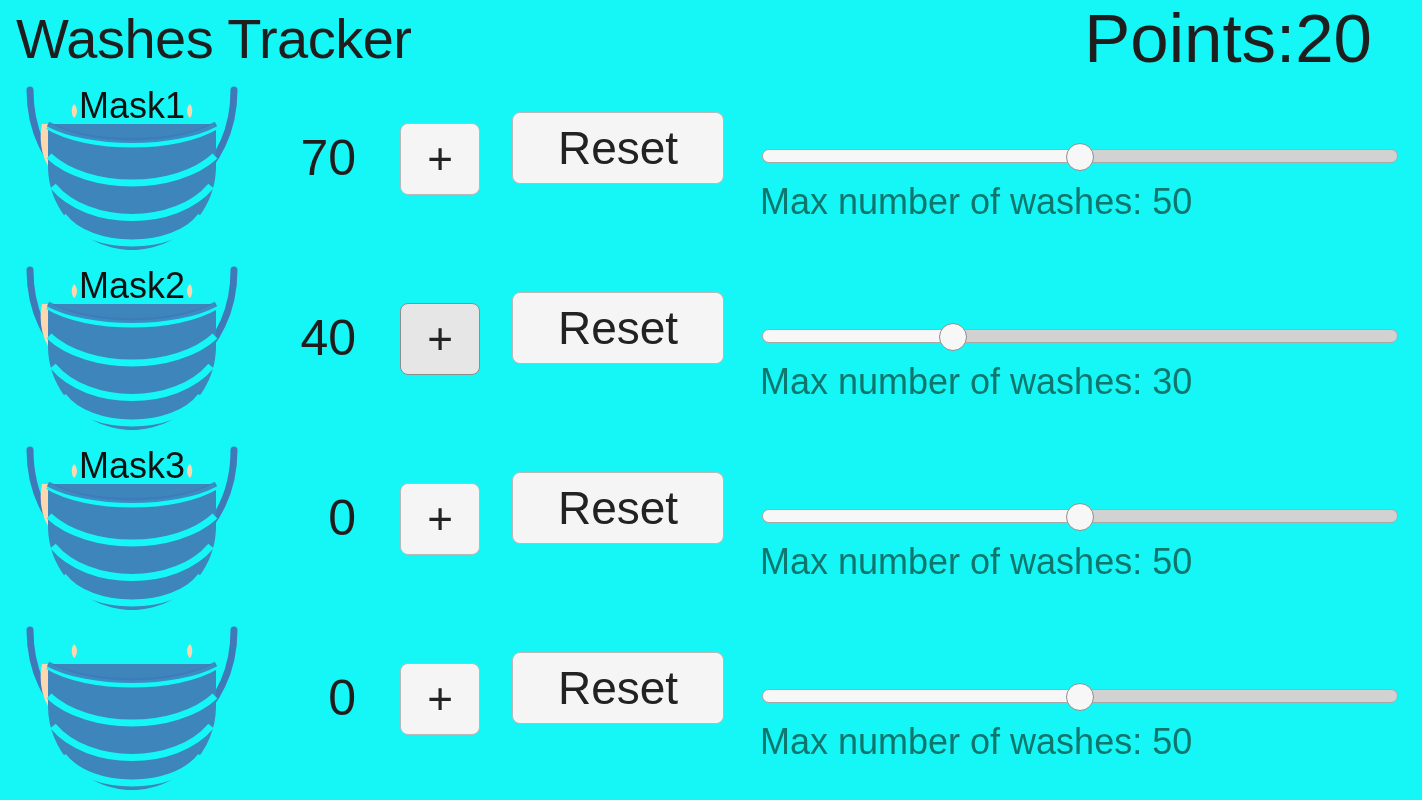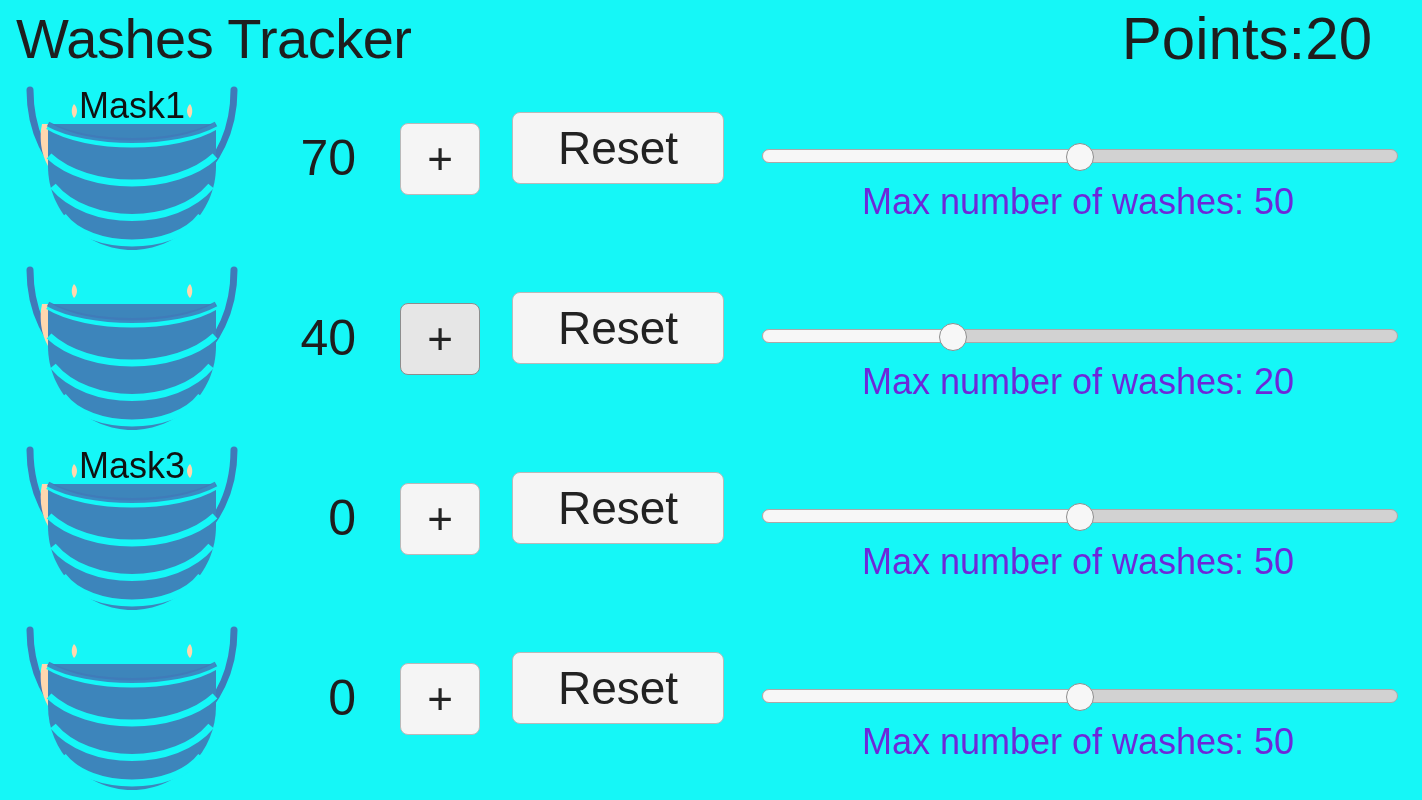--- a/index.html
+++ b/index.html
@@ -37,21 +37,21 @@
     line-height: 62px;
     font-weight: 400;
     letter-spacing: -0.5px;
     color: #1e1e1e;
     white-space: nowrap;
   }
   .points {
     position: absolute;
     right: 50px;
     top: 8px;
-    font-size: 60px;
+    font-size: 69px;
     line-height: 62px;
     font-weight: 400;
     color: #1e1e1e;
     white-space: nowrap;
   }
 
   
   .row {
     position: absolute;
     left: 0;
@@ -184,24 +184,23 @@
     background: #f7f7f7;
     border: 1px solid #8e8e8e;
     border-radius: 50%;
     box-sizing: border-box;
   }
   .slider-label {
     position: absolute;
     left: 0;
     top: 102px;
     width: 636px;
-    text-align: center;
     font-size: 36px;
     line-height: 44px;
-    color: #6d28d9;
+    color: #0f766e;
     white-space: nowrap;
   }
 </style>
 </head>
 <body>
 
 <div id="app">
 
   <div class="header">
     <div class="app-title">Washes Tracker</div>
@@ -262,31 +261,32 @@
     <path d="M40 44 L 208 44 L 208 86 C 208 134, 168 170, 124 170 C 80 170, 40 134, 40 86 Z" fill="#3d85bb"></path>
 
     <path d="M40 46 C 80 70, 168 70, 208 46" fill="none" stroke="#15f7f7" stroke-width="7"></path>
     <path d="M41 76 C 80 112, 168 112, 207 76" fill="none" stroke="#15f7f7" stroke-width="7"></path>
     <path d="M45 106 C 80 148, 168 148, 203 106" fill="none" stroke="#15f7f7" stroke-width="7"></path>
     <path d="M55 136 C 82 172, 166 172, 193 136" fill="none" stroke="#15f7f7" stroke-width="7"></path>
 
     <path d="M40 44 C 80 66, 168 66, 208 44" fill="none" stroke="#4179b8" stroke-width="5" opacity="0.85"></path>
   </g>
 </svg></span>
+      <div class="mask-label">Mask2</div>
     </div>
     <div class="count">40</div>
     <button class="btn btn-plus is-active">+</button>
     <button class="btn btn-reset">Reset</button>
     <div class="slider-wrap">
       <div class="slider">
         <div class="track"></div>
         <div class="track-fill" style="width: 190.8px;"></div>
         <div class="thumb" style="left: 190.8px;"></div>
       </div>
-      <div class="slider-label">Max number of washes: 20</div>
+      <div class="slider-label">Max number of washes: 30</div>
     </div>
   </div>
 
   <div class="row row-2">
     <div class="mask-cell">
       <span class="mask-svg">
 <svg viewBox="0 0 248 178" width="248" height="178" xmlns="http://www.w3.org/2000/svg">
   <g>
 
     <path d="M22 10 C 22 96, 96 132, 124 132 C 152 132, 226 96, 226 10" fill="none" stroke="#4179b8" stroke-width="7" stroke-linecap="round"></path>

